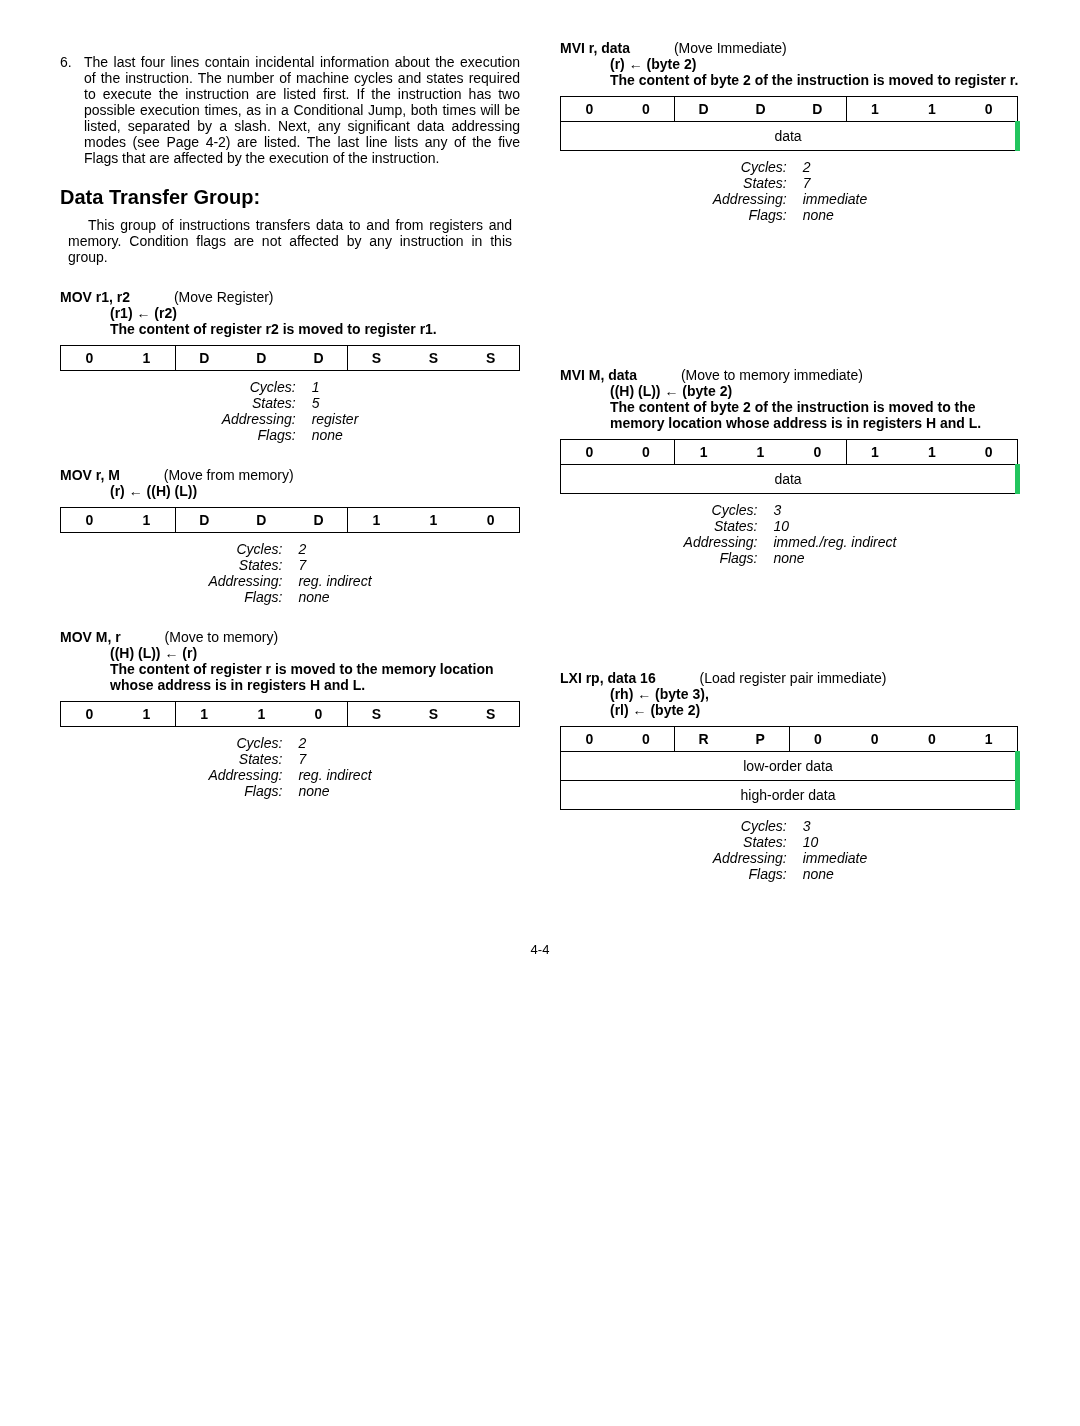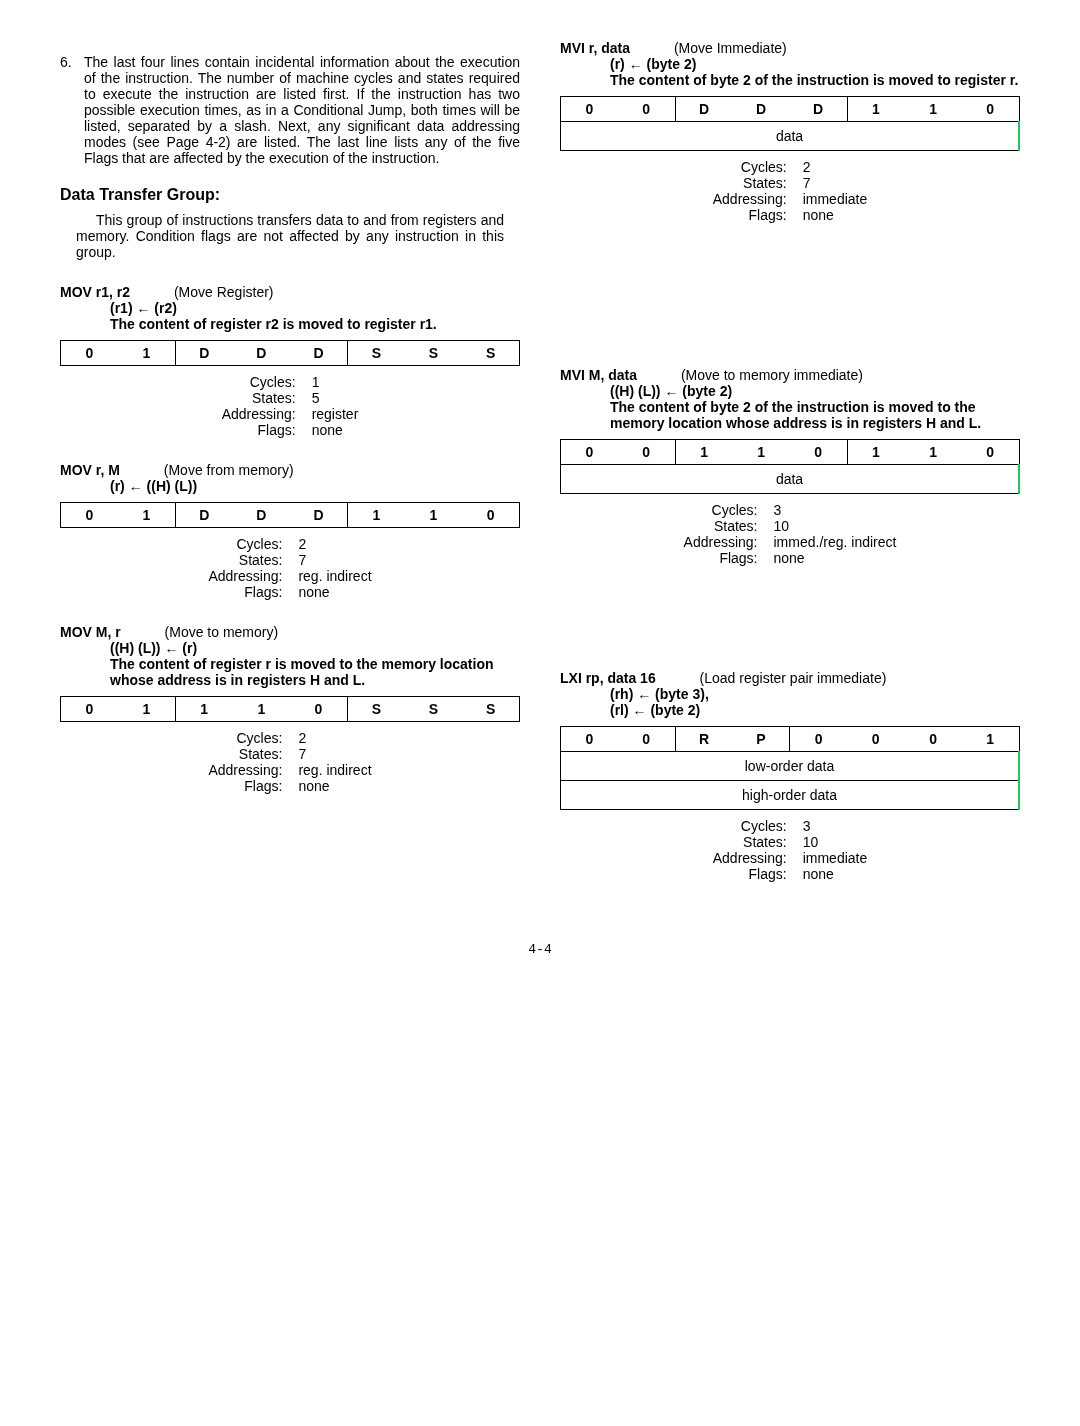--- a/index.html
+++ b/index.html
@@ -16,46 +16,46 @@
     display: flex;
     gap: 40px;
   }
   .col {
     flex: 1;
   }
   .indent {
     padding-left: 30px;
   }
   p {
-    margin: 8px 16px;
+    margin: 8px 8px;
     text-align: justify;
   }
   h3 {
-    font-size: 16px;
+    font-size: 20px;
     margin: 20px 0 8px 0;
   }
   .mnemonic {
     margin-top: 24px;
   }
   .mnemonic .name {
     font-weight: bold;
   }
   .mnemonic .desc {
     margin-left: 40px;
     text-align: right;
   }
   .opbox {
     border: 1.5px solid #000;
     border-collapse: collapse;
     width: 100%;
     margin: 8px 0;
   }
   .opbox td {
     border-left: 1px solid #000;
-    border-right: 2px solid #22c55e;
+    border-right: 5px solid #22c55e;
     text-align: center;
     padding: 4px 0;
     font-weight: bold;
     position: relative;
   }
   .opbox tr + tr td {
     border-top: 1.5px solid #000;
   }
   .bitcell {
     border-right: none !important;
@@ -70,33 +70,33 @@
   .datarow td {
     font-weight: normal;
     padding: 6px 0;
   }
   .stats {
     display: grid;
     grid-template-columns: auto auto;
     column-gap: 16px;
     justify-content: center;
     margin: 6px 0 20px 0;
+    font-style: italic;
   }
   .stats > div:nth-child(odd) {
     text-align: right;
   }
   .indent2 {
     padding-left: 50px;
     font-weight: bold;
   }
   .page-num {
     text-align: center;
     margin-top: 40px;
     font-size: 13px;
-    font-family: Liberation Mono, monospace;
   }
   ol {
     padding-left: 0;
     list-style: none;
   }
   ol li {
     display: flex;
   }
   ol li .num {
     width: 24px;

